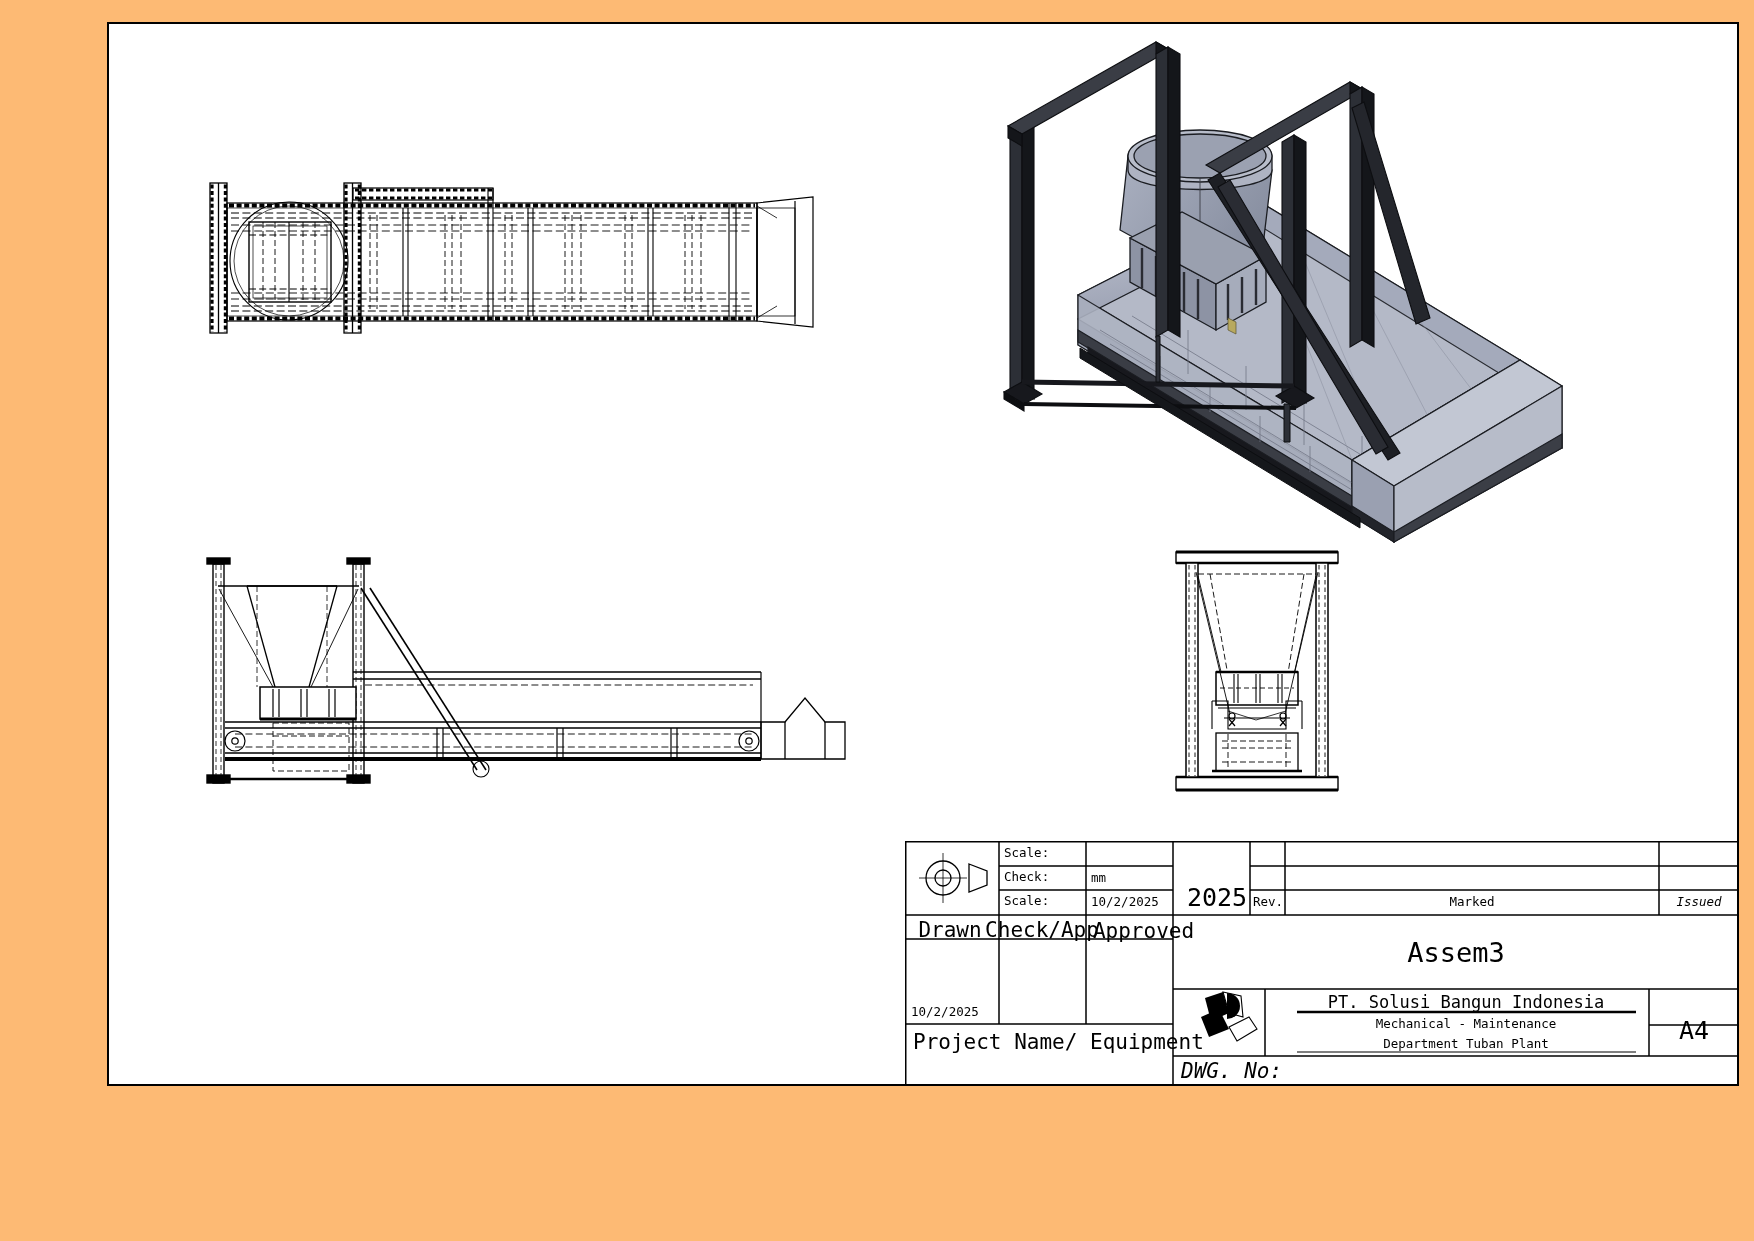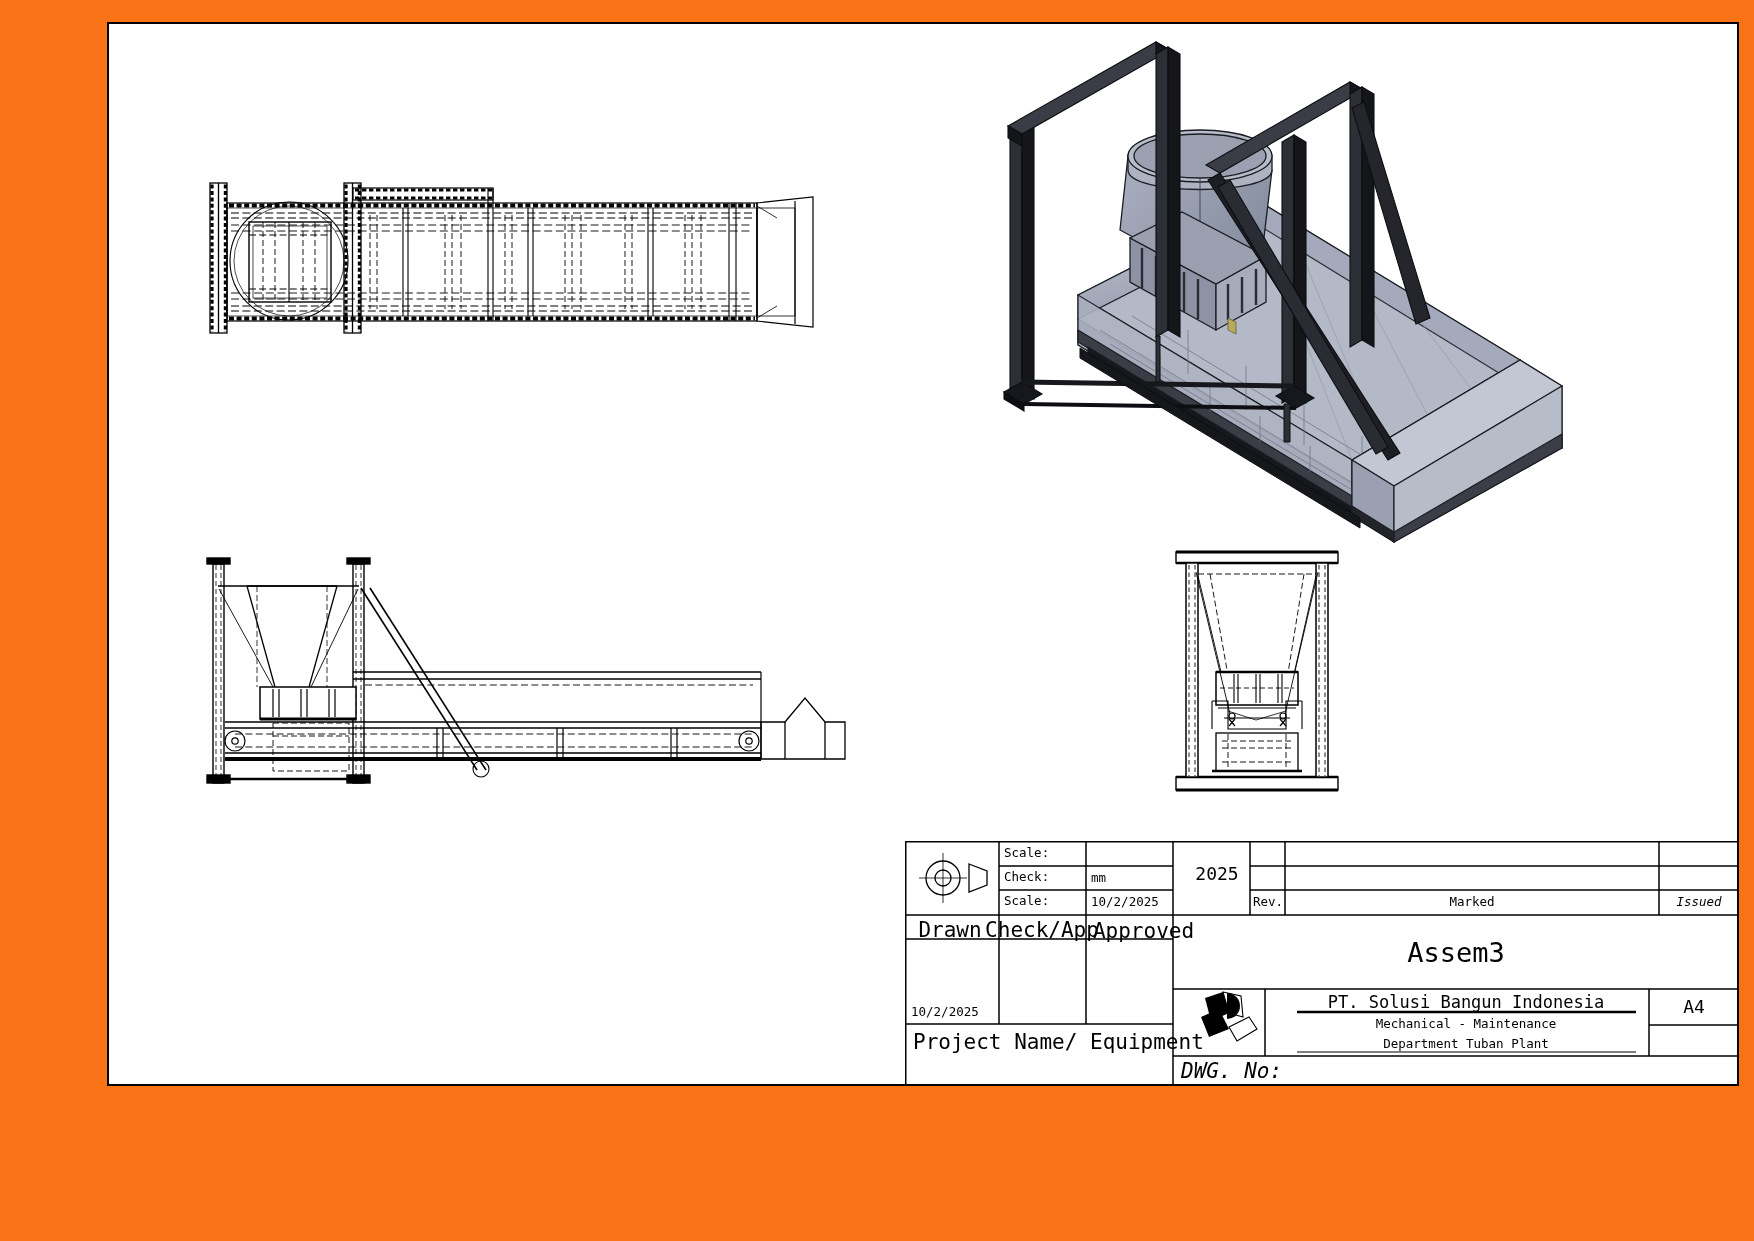--- a/index.html
+++ b/index.html
@@ -4,21 +4,21 @@
 <title>Engineering Drawing</title>
 <style>
   html,body{margin:0;padding:0;background:#ffffff;}
   body{
     width:1754px;height:1241px;position:relative;overflow:hidden;
     font-family:"DejaVu Sans Mono","Liberation Mono",monospace;
     color:#000;
   }
   
   #sheet{
-    position:absolute;left:0;top:0;width:1754px;height:1241px;background:#f97316;
+    position:absolute;left:0;top:0;width:1754px;height:1241px;background:#fdba74;
   }
   .sheet-border{
     position:absolute;left:107px;top:22px;width:1632px;height:1064px;
     border:2.5px solid #000;background:#fff;box-sizing:border-box;
   }
   .view{position:absolute;}
   svg{display:block;overflow:visible;}
 
   
   #titleblock{
@@ -26,21 +26,21 @@
     box-sizing:border-box;
   }
   #titleblock svg{position:absolute;left:0;top:0;}
   .tb-text{
     position:absolute;white-space:nowrap;line-height:1;
     font-family:"DejaVu Sans Mono","Liberation Mono",monospace;
   }
   .t-sm{font-size:12.5px;}
   .t-md{font-size:17px;}
   .t-lg{font-size:21px;}
-  .t-xl{font-size:18px;}
+  .t-xl{font-size:25px;margin-top:20px;}
   .t-xxl{font-size:27px;}
   .ctr{transform:translateX(-50%);}
 </style>
 </head>
 <body>
 
 <div id="sheet">
   <div class="sheet-border"></div>
 
   <div class="view" style="left:205px;top:175px;">

